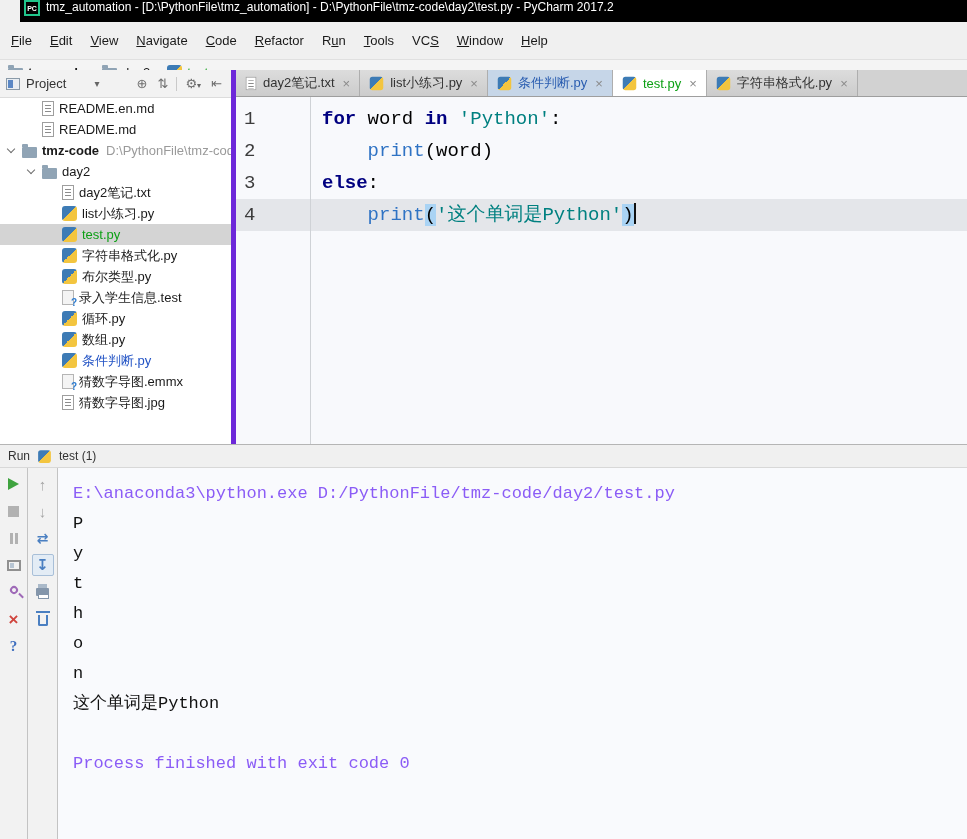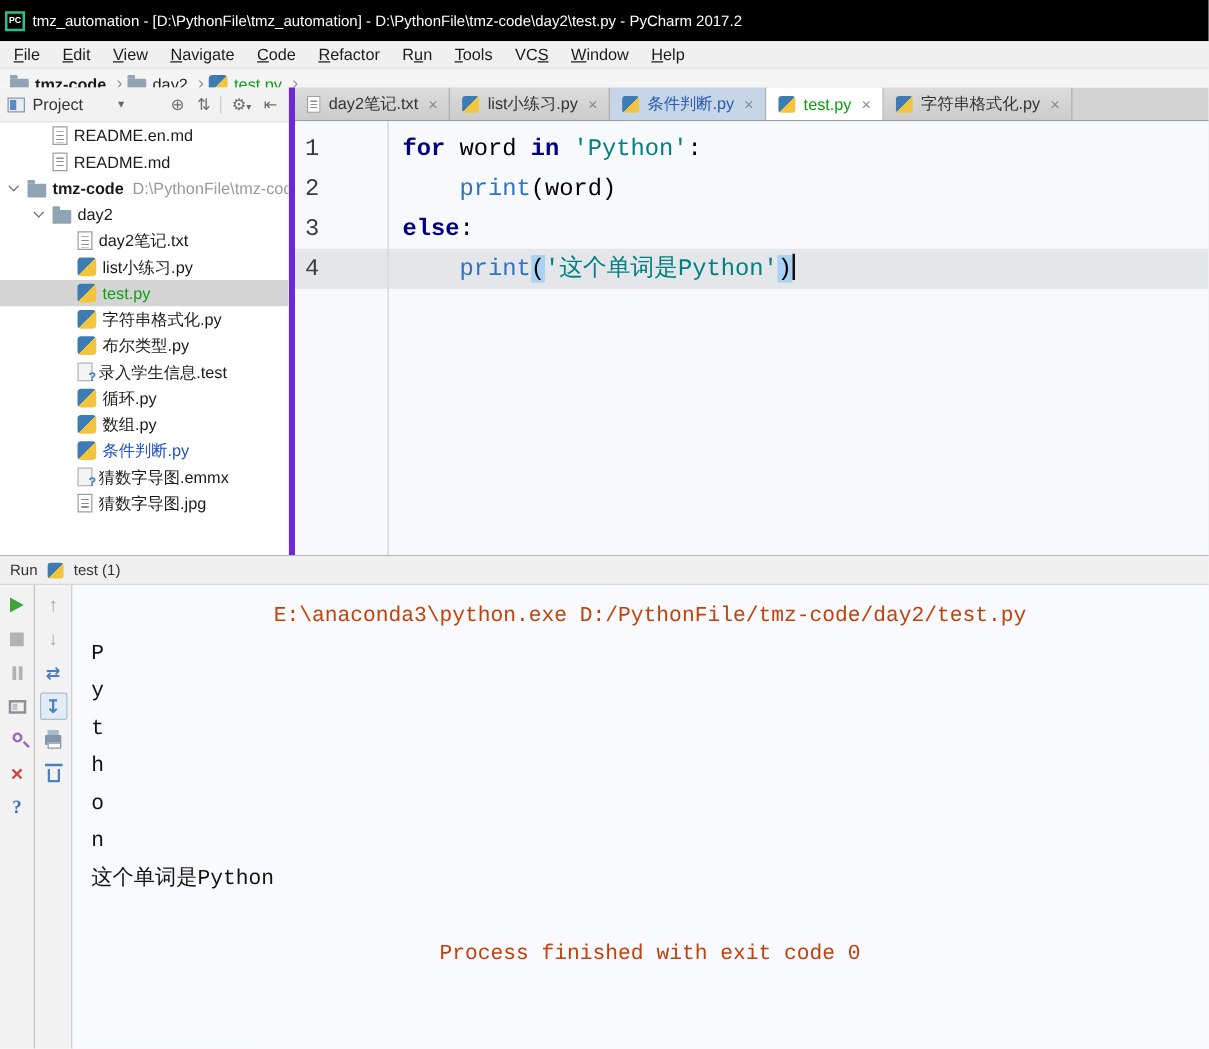--- a/index.html
+++ b/index.html
@@ -1,27 +1,27 @@
 <!DOCTYPE html>
 <html><head>
 <meta charset="utf-8">
 <style>
   * { margin:0; padding:0; box-sizing:border-box; }
   html,body { width:967px; height:839px; overflow:hidden; }
   body { font-family:"Liberation Sans","DejaVu Sans",sans-serif; font-size:13px; color:#1a1a1a; background:#f0f0f0; }
   .app { position:relative; width:967px; height:839px; }
 
   
-  .titlebar { height:33px; background:#000; color:#fff; display:flex; align-items:center; padding-left:4px; }
+  .titlebar { height:22px; background:#000; color:#fff; display:flex; padding-left:4px;margin-left:20px; }
   .logo { width:16px; height:16px; border:2px solid #21c58b; background:#000; color:#fff; font-size:7px; font-weight:bold;
           display:flex; align-items:center; justify-content:center; margin-right:6px; flex:none; }
   .title-text { font-size:12px; white-space:nowrap; }
 
   
-  .menubar { height:22px; background:#f0f0f0; display:flex; align-items:center; padding-left:2px; border-bottom:1px solid #e0e0e0; }
+  .menubar { height:38px; background:#f0f0f0; display:flex; align-items:center; padding-left:2px; border-bottom:1px solid #e0e0e0; }
   .menu-item { padding:0 9px; height:22px; line-height:22px; cursor:default; }
   .menu-item u { text-decoration:underline; }
 
   
   .crumbbar { height:25px; background:#f4f4f4; display:flex; align-items:center; padding-left:8px; border-bottom:1px solid #dedede; }
   .crumb { display:flex; align-items:center; gap:5px; margin-right:4px; }
   .crumb-label { font-size:13px; }
   .crumb-label.bold { font-weight:bold; }
   .crumb-label.green { color:#0da015; }
   .crumb-sep { color:#9a9a9a; font-size:15px; margin:0 4px 2px 4px; font-weight:300; }
@@ -110,21 +110,21 @@
   .ic-up, .ic-down { color:#a6a6a6; font-size:15px; font-weight:bold; }
   .ic-softwrap { color:#4a7fc1; font-size:14px; font-weight:bold; }
   .ic-scrollend { color:#4a7fc1; font-size:15px; font-weight:bold; }
   .ic-print { width:13px; height:8px; background:#8496ab; border-radius:1px; position:relative; }
   .ic-print::before { content:""; position:absolute; top:-4px; left:2px; width:9px; height:4px; background:#aab9c9; }
   .ic-print::after { content:""; position:absolute; bottom:-3px; left:2px; width:9px; height:3px; background:#fff; border:1px solid #8496ab; }
   .ic-clear { width:10px; height:11px; border:2px solid #4a7fc1; border-top:none; border-radius:0 0 2px 2px; position:relative; margin-top:3px; }
   .ic-clear::before { content:""; position:absolute; top:-4px; left:-4px; width:14px; height:2px; background:#4a7fc1; }
 
   .console { flex:1; padding:11px 0 0 15px; font-family:"Liberation Mono","DejaVu Sans Mono",monospace; font-size:17px; line-height:30px; color:#111; background:#f9fafd; overflow:hidden; white-space:pre; }
-  .console .sys { color:#c2410c;text-align:center; }
+  .console .sys { color:#8b5cf6; }
 </style>
 </head>
 <body>
 
 <div class="app">
 
   <div class="titlebar">
     <span class="logo">PC</span>
     <span class="title-text">tmz_automation - [D:\PythonFile\tmz_automation] - D:\PythonFile\tmz-code\day2\test.py - PyCharm 2017.2</span>
   </div>

